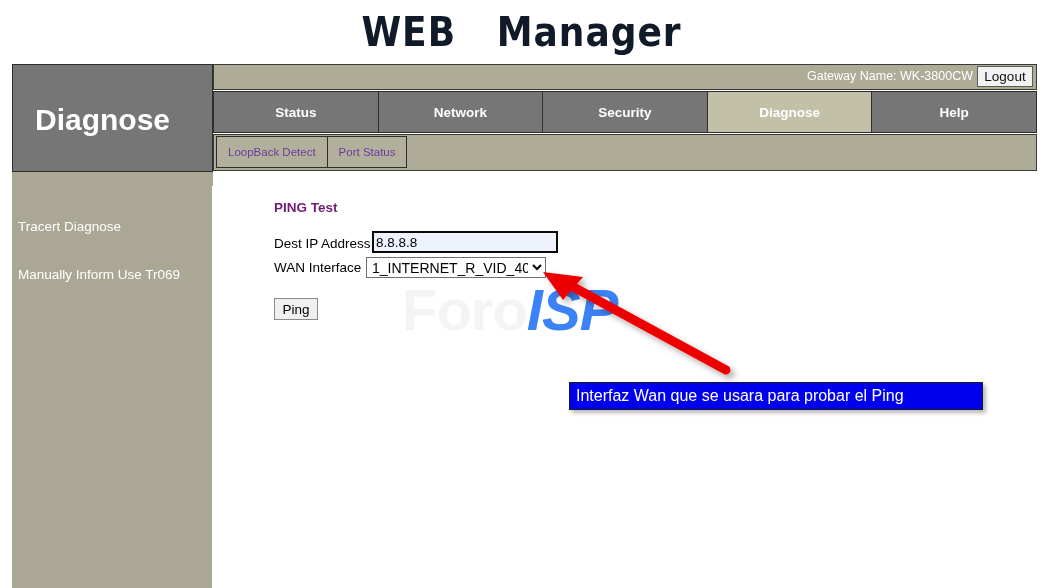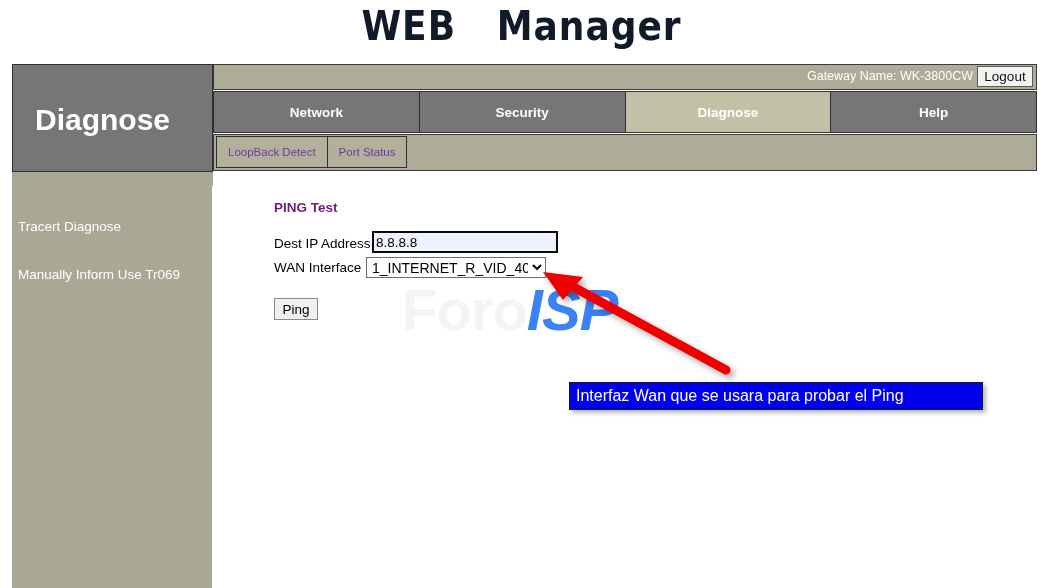--- a/index.html
+++ b/index.html
@@ -20,21 +20,21 @@
     position: absolute;
     left: 0;
     top: 0;
     width: 1043px;
     height: 56px;
     background: #ffffff;
   }
   .page-banner-title {
     position: absolute;
     left: 0;
-    top: 3px;
+    top: 9px;
     width: 1043px;
     text-align: center;
     font-family: "DejaVu Sans Condensed", "DejaVu Sans", sans-serif;
     font-size: 40px;
     font-weight: bold;
     color: #101a28;
     letter-spacing: 1px;
     white-space: pre;
   }
 
@@ -316,20 +316,21 @@
   <div class="sidebar-item">Tracert Diagnose</div>
   <div class="sidebar-item">Manually Inform Use Tr069</div>
 </div>
 
 <div class="gateway-bar">
   <div class="gateway-name">Gateway Name: WK-3800CW</div>
   <button class="logout-button">Logout</button>
 </div>
 
 <div class="navbar">
+  <div class="nav-tab">Status</div>
   <div class="nav-tab">Network</div>
   <div class="nav-tab">Security</div>
   <div class="nav-tab active">Diagnose</div>
   <div class="nav-tab">Help</div>
 </div>
 
 <div class="subnav">
   <div class="subnav-inner">
     <div class="subnav-item">LoopBack Detect</div>
     <div class="subnav-item">Port Status</div>

